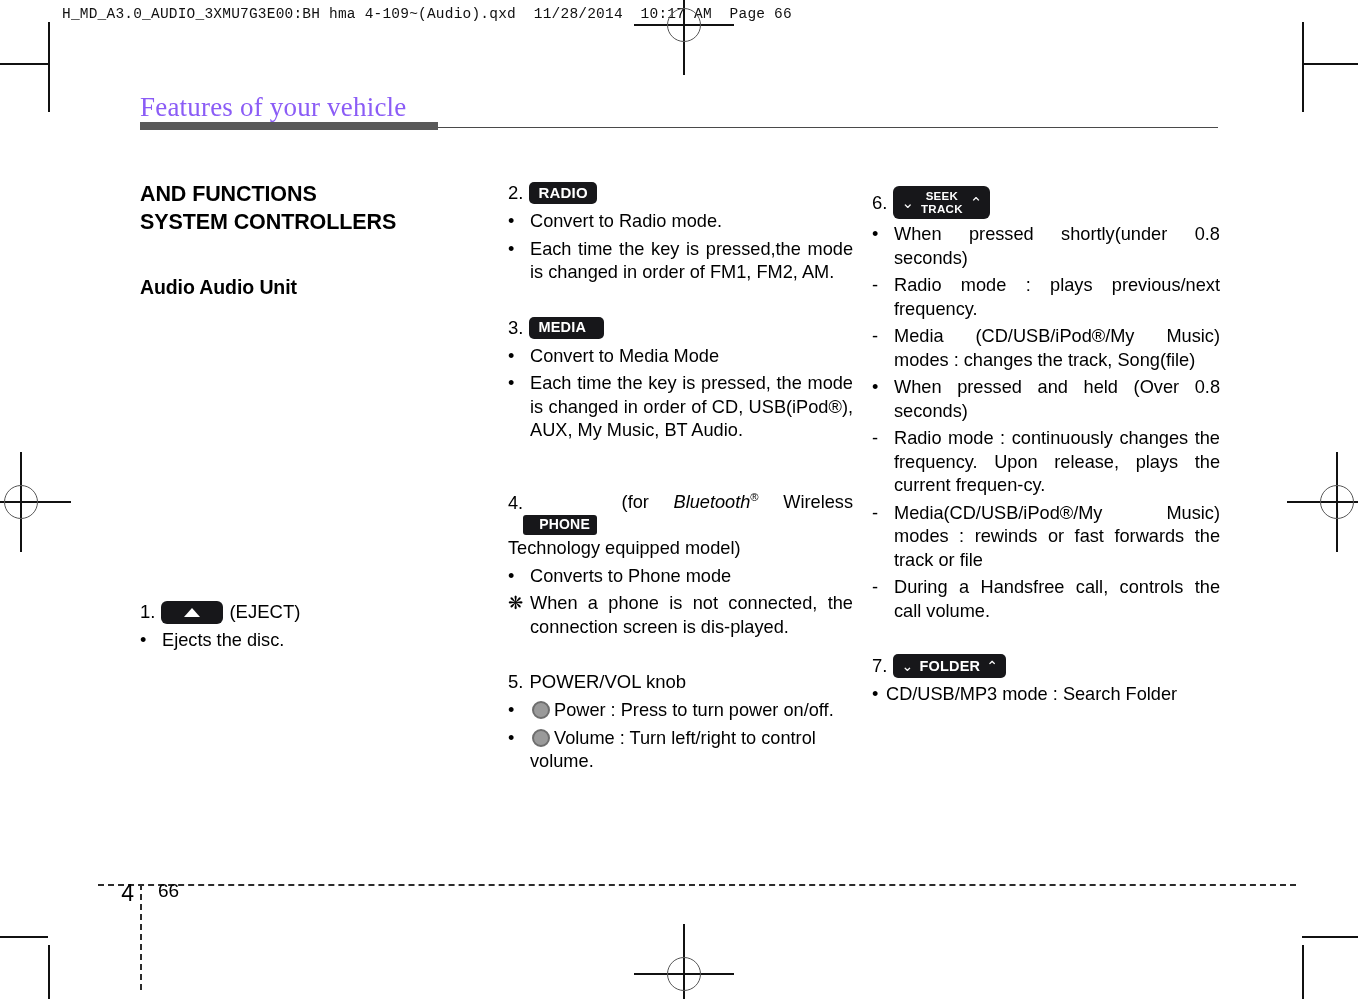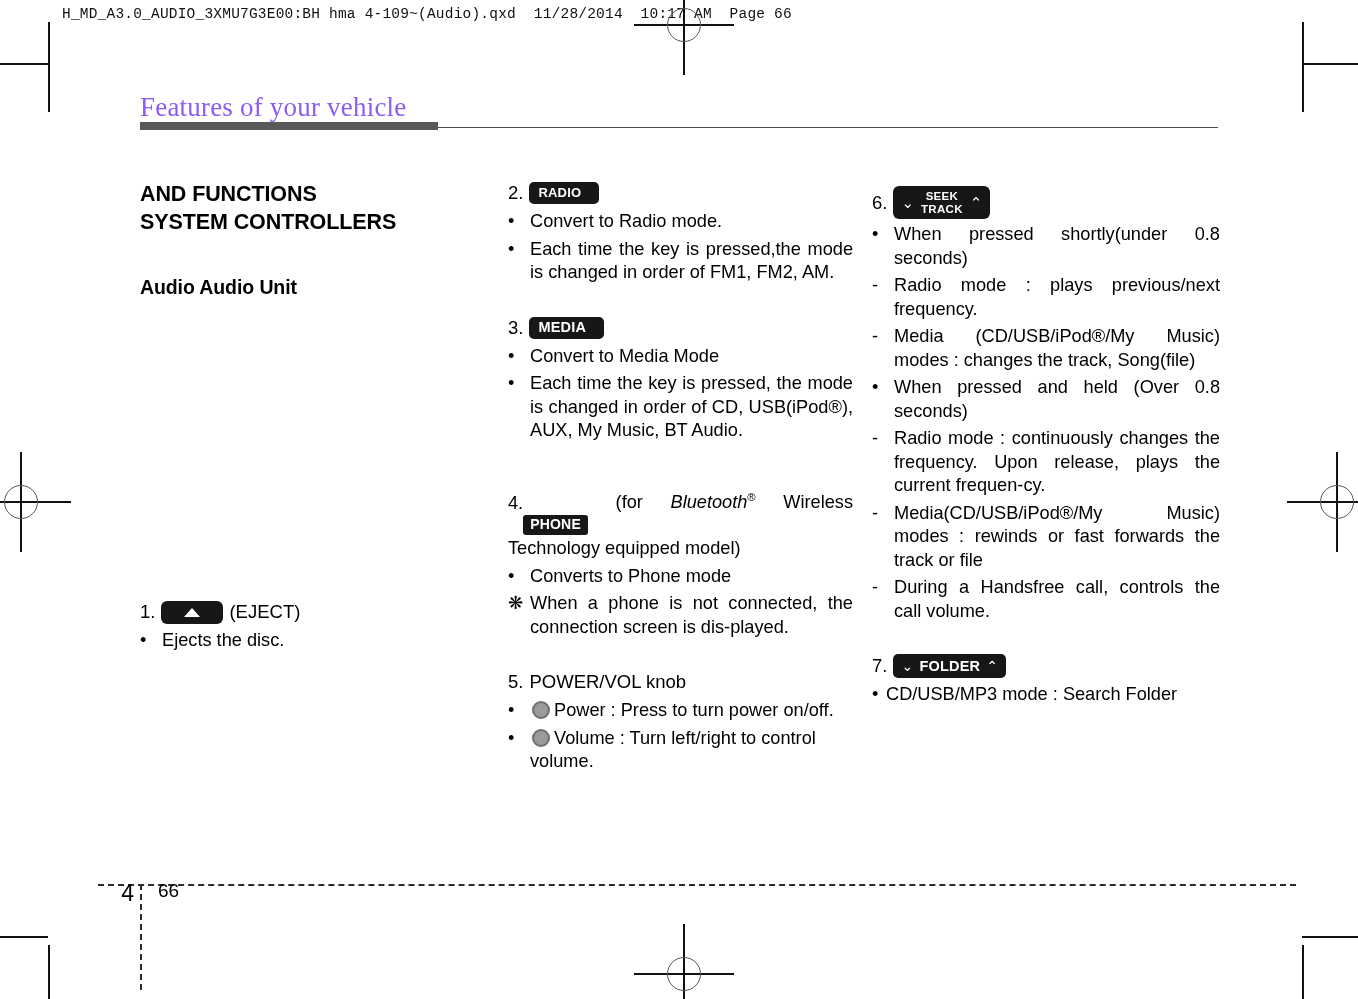--- a/index.html
+++ b/index.html
@@ -145,33 +145,33 @@
     align-items: center;
     justify-content: center;
     background: #17171a;
     color: #ffffff;
     border-radius: 5px;
     font-weight: bold;
     vertical-align: middle;
     box-sizing: border-box;
   }
   .key-radio {
-    padding: 1px 18px 2px 9px;
-    font-size: 13px;
+    padding: 1px 9px 2px 9px;
+    font-size: 15px;
     letter-spacing: 0.2px;
     height: 22px;
   }
   .key-media {
     padding: 1px 18px 2px 9px;
     font-size: 14.5px;
     letter-spacing: 0.2px;
     height: 22px;
   }
   .key-phone {
-    padding: 1px 7px 2px 7px;
+    padding: 1px 7px 2px 16px;
     font-size: 14px;
     letter-spacing: 0.2px;
     height: 20px;
     border-radius: 3px;
     margin-top: 42px;
   }
   .key-eject {
     width: 62px;
     height: 23px;
     border-radius: 6px;

